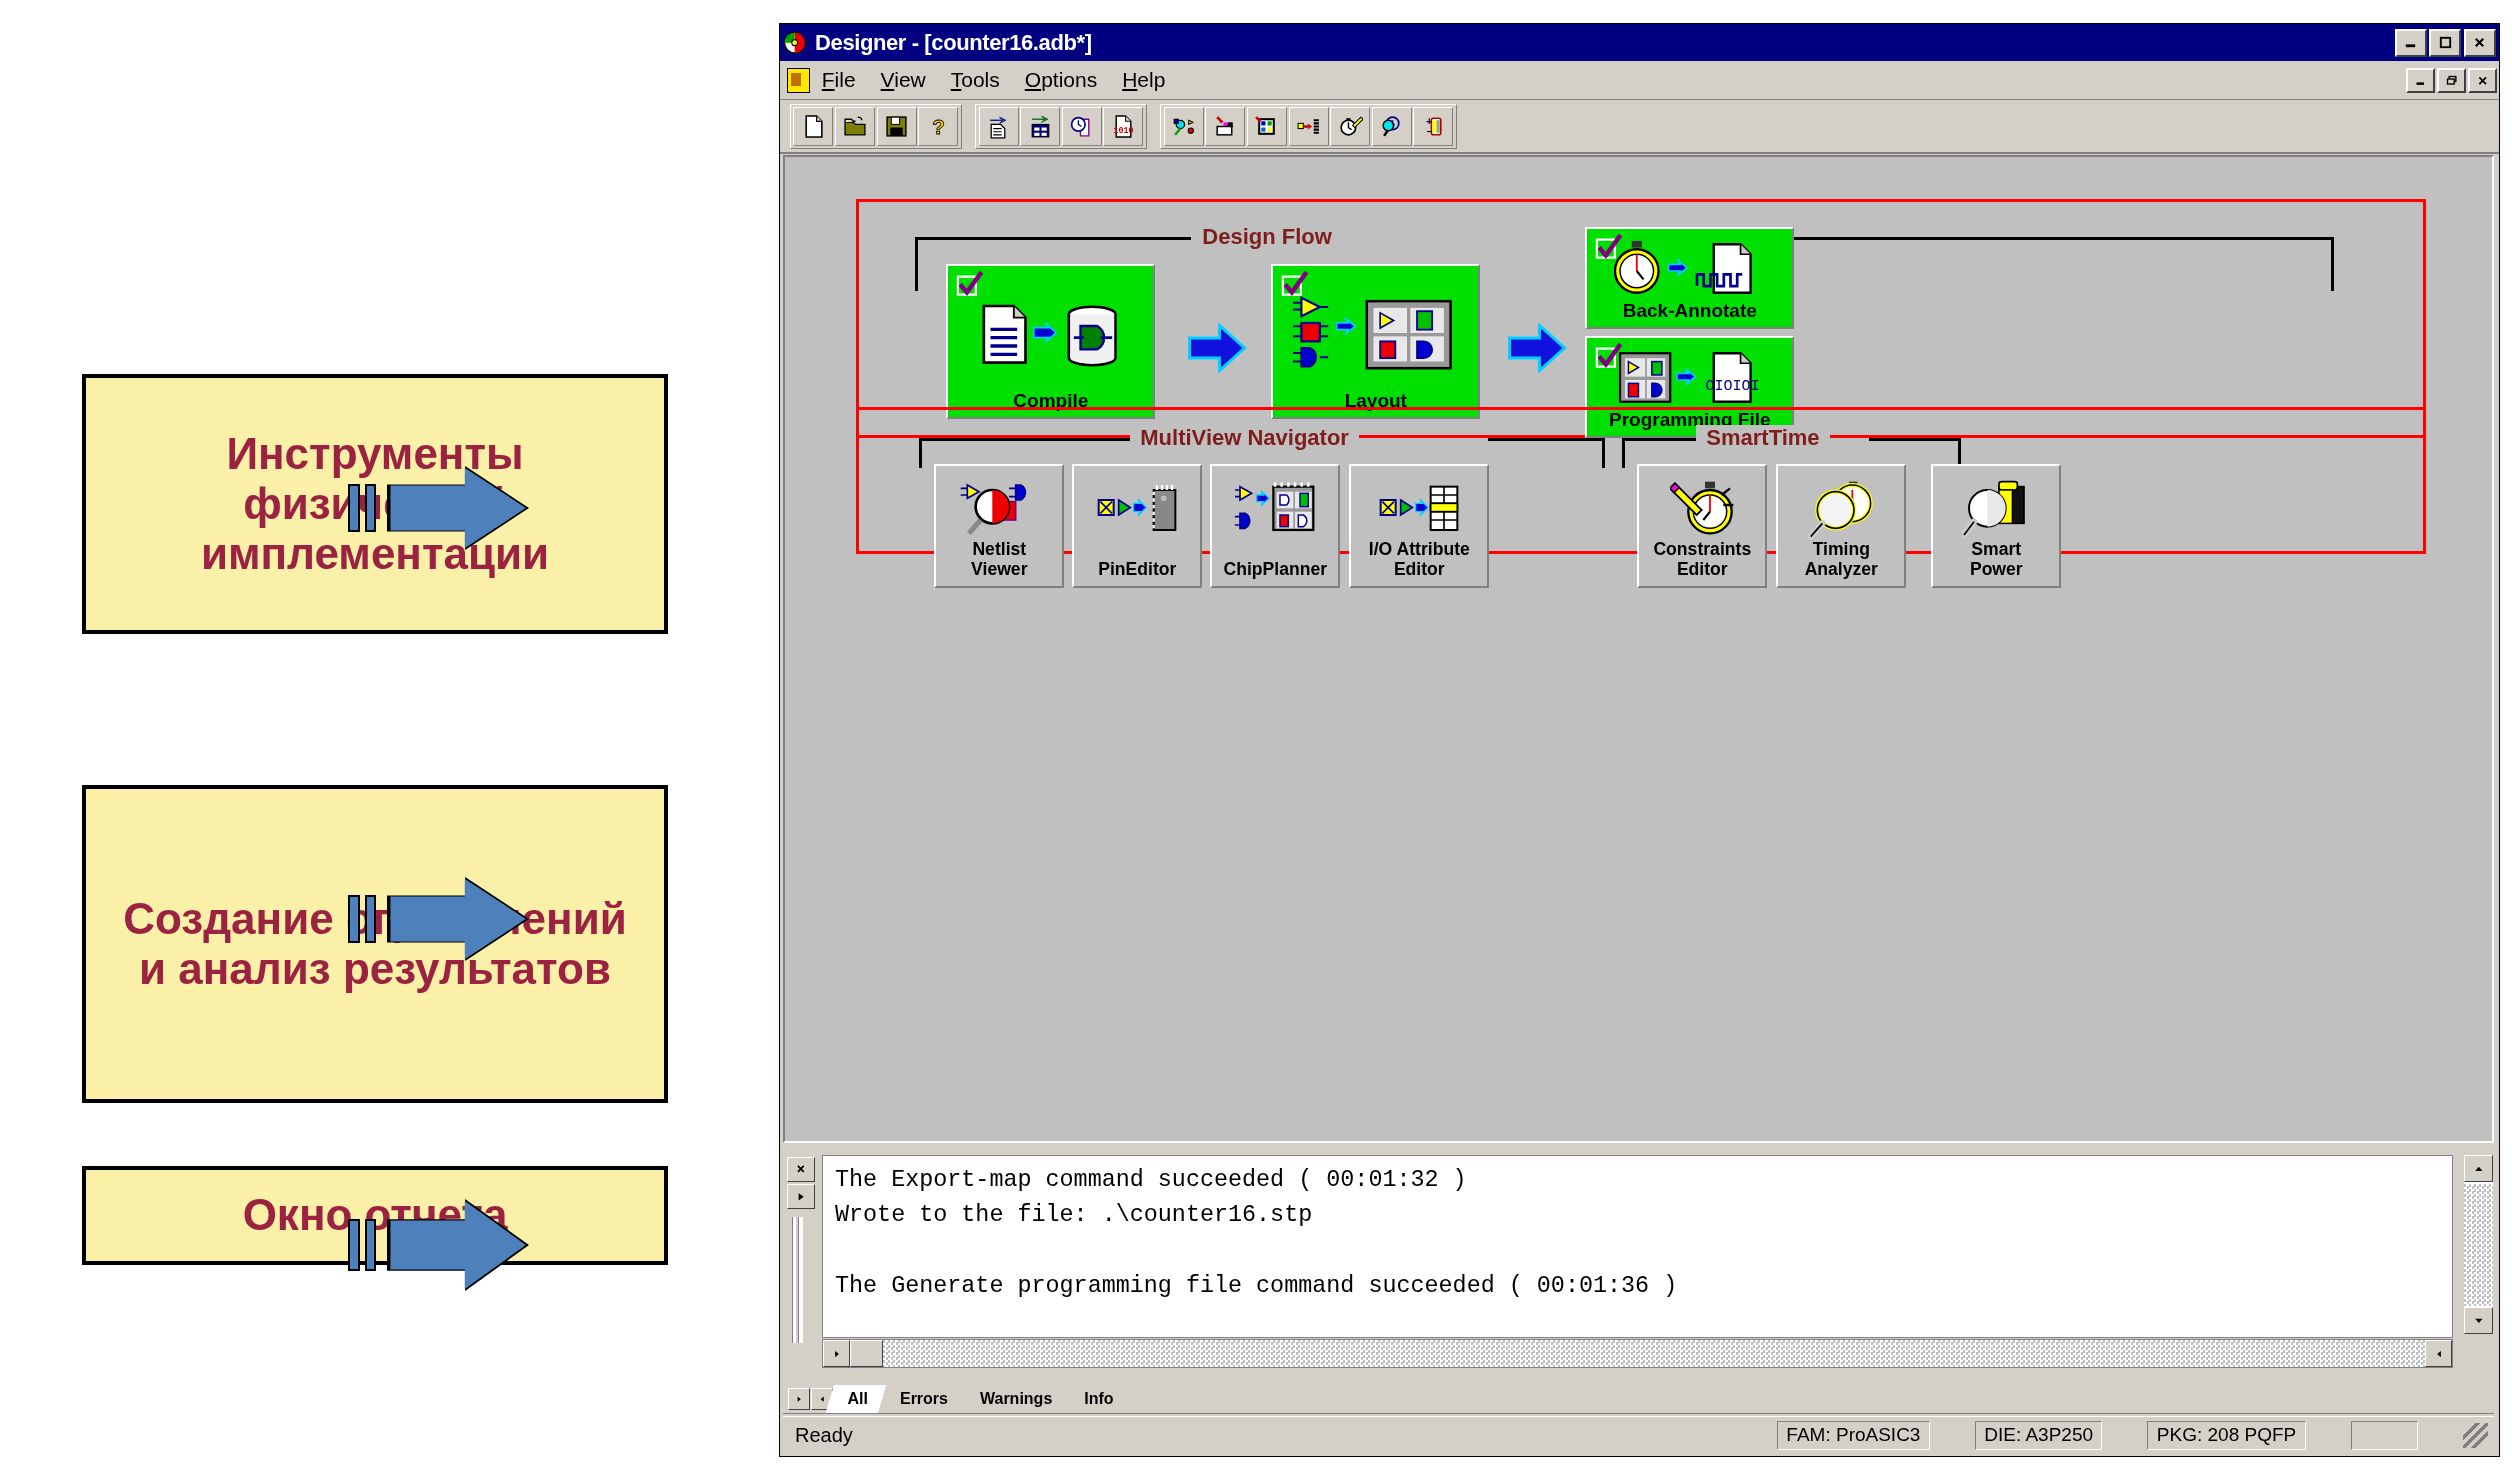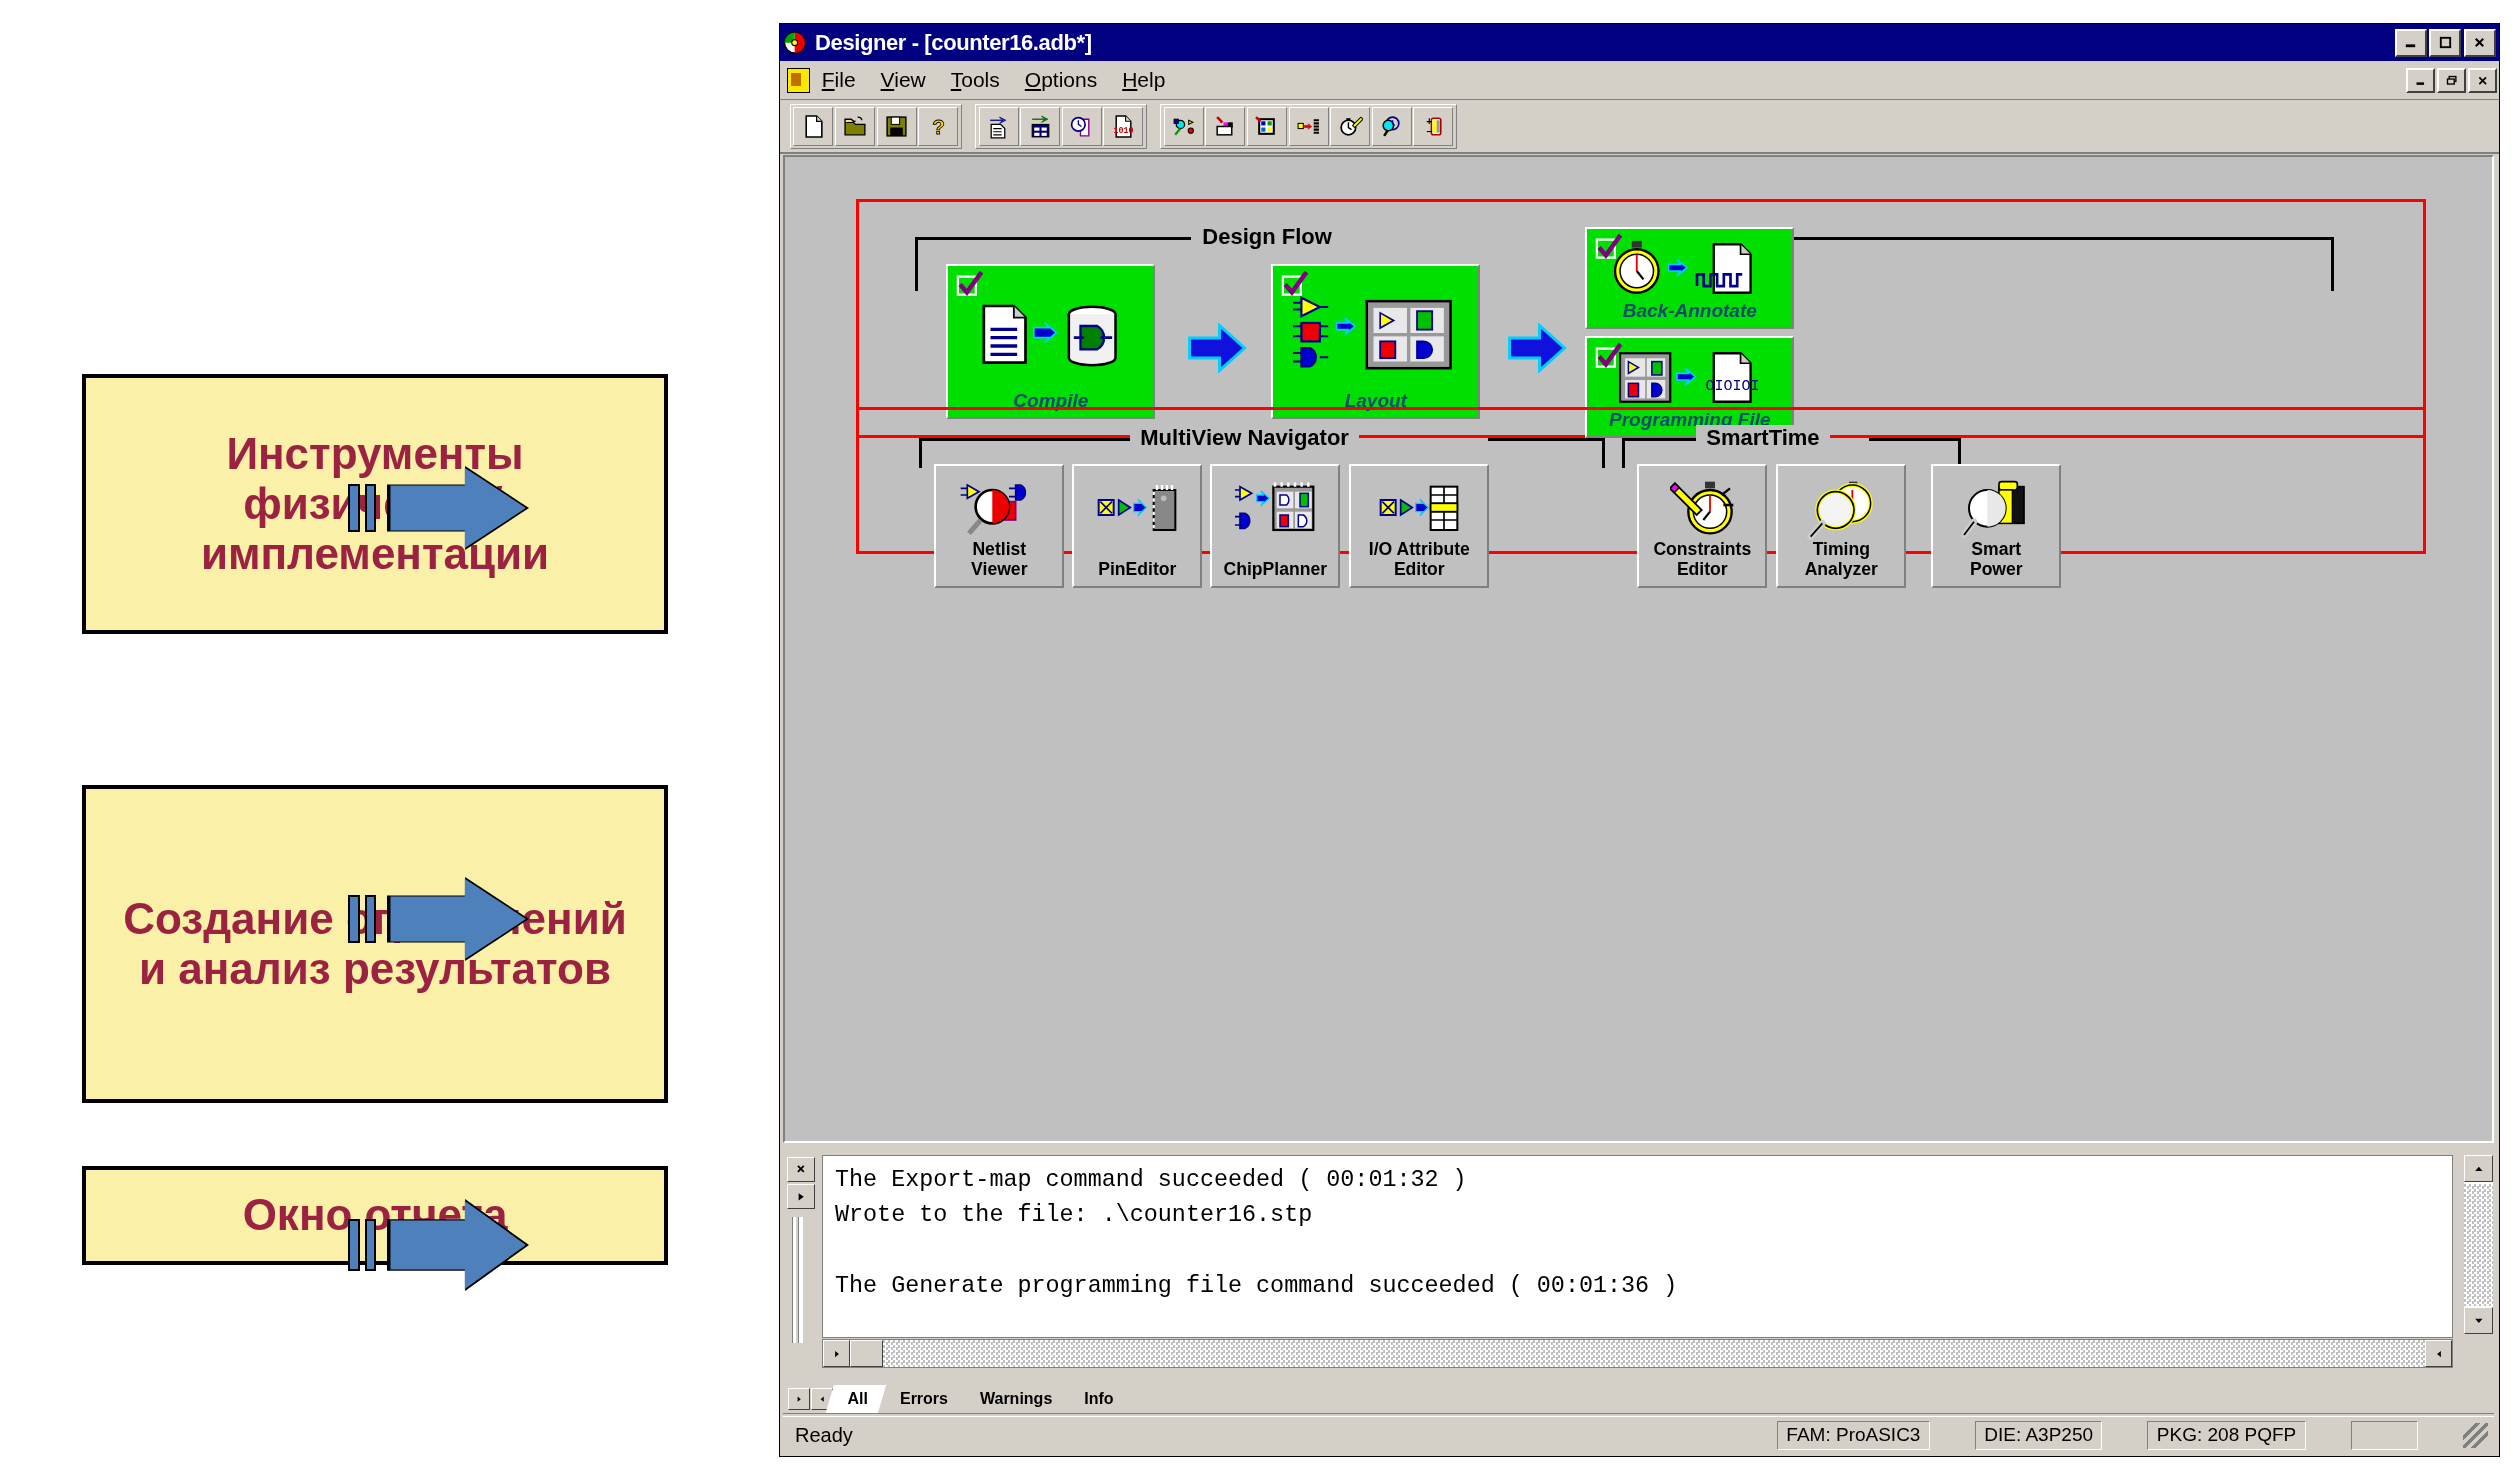--- a/index.html
+++ b/index.html
@@ -80,35 +80,35 @@
      background:#C0C0C0;
      border-top:2.5px solid #808080;border-left:2.5px solid #808080;
      border-right:2.5px solid #fff;border-bottom:2.5px solid #fff;
      box-sizing:border-box;}
 
   
   .redframe{position:absolute;border:3.3px solid #FF0000;box-sizing:border-box;}
   #frame-designflow{left:71px;top:42px;width:1570px;height:239px;}
   #frame-tools{left:71px;top:250px;width:1570px;height:147px;}
 
-  .grouplabel{position:absolute;font-size:22px;font-weight:bold;color:#000000;
+  .grouplabel{position:absolute;font-size:22px;font-weight:bold;color:#7f1d1d;
      background:#C0C0C0;padding:0 10px;white-space:nowrap;
      font-family:"Liberation Sans",sans-serif;text-align:right;}
   .bracket{position:absolute;border-top:3.3px solid #000;box-sizing:border-box;}
   .bracket.l{border-left:3.3px solid #000;}
   .bracket.r{border-right:3.3px solid #000;}
 
   
   .tile{position:absolute;background:#00E000;
      border-top:2.5px solid #ffffff;border-left:2.5px solid #ffffff;
      border-right:2.5px solid #808080;border-bottom:2.5px solid #808080;
      box-sizing:border-box;}
   .tile-label{position:absolute;left:0;right:0;bottom:5.9px;text-align:center;
-     font-size:19px;font-weight:bold;color:#0c4a6e;
-     font-family:"Liberation Sans",sans-serif;font-style:italic;}
+     font-size:19px;font-weight:bold;color:#000000;
+     font-family:"Liberation Sans",sans-serif;}
   .chk{position:absolute;left:7.5px;top:5px;width:28.5px;height:27px;}
 
   .flowarrow{position:absolute;width:60px;height:50px;}
 
   
   .toolbtn{position:absolute;background:#C0C0C0;
      border-top:2.5px solid #ffffff;border-left:2.5px solid #ffffff;
      border-right:2.5px solid #808080;border-bottom:2.5px solid #808080;
      box-sizing:border-box;}
   .toolbtn-label{position:absolute;left:0;right:0;bottom:6.7px;text-align:center;

